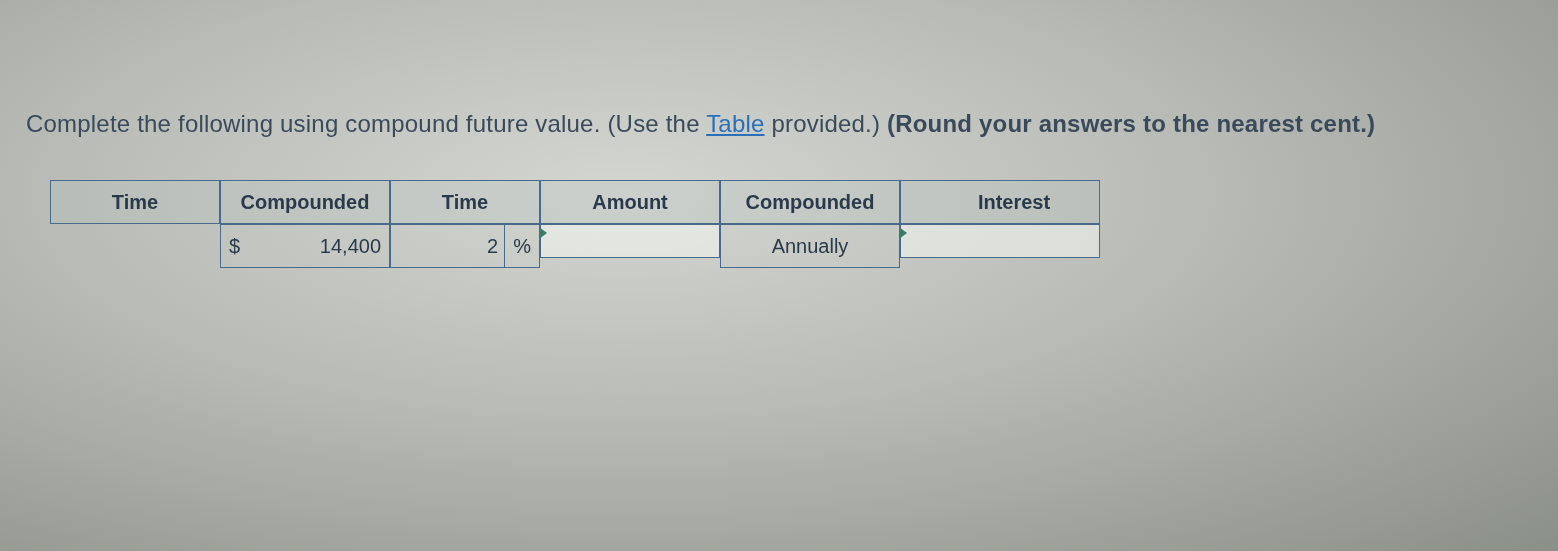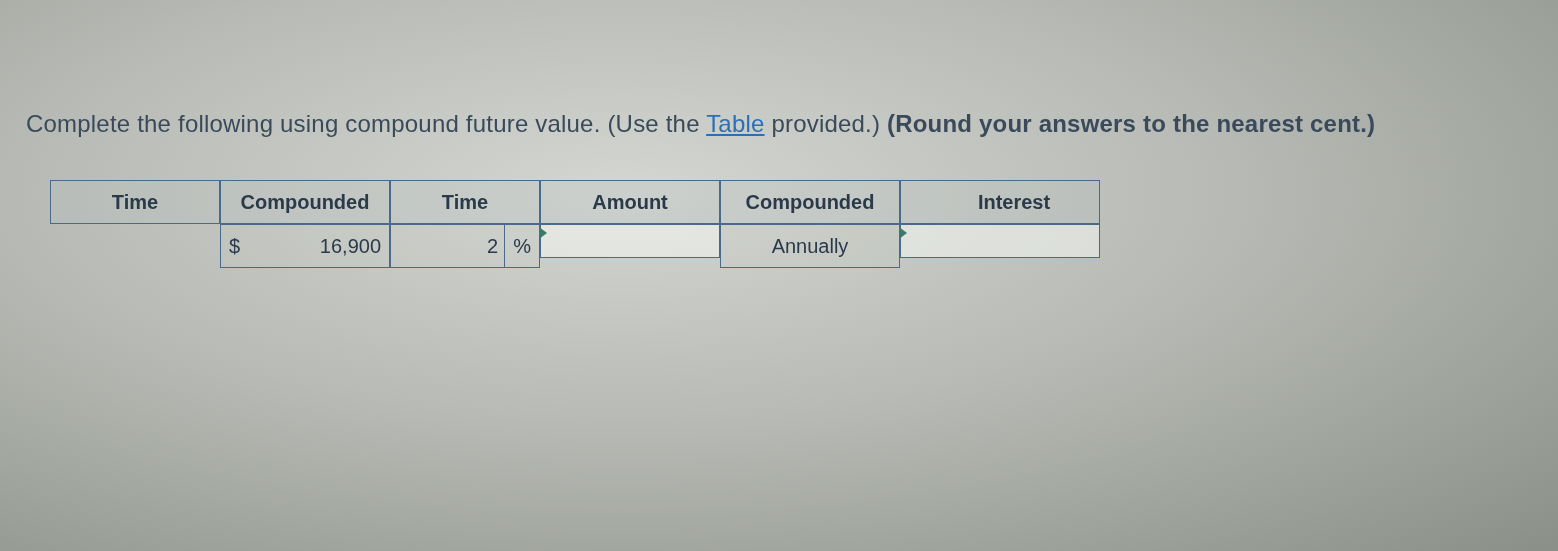--- a/index.html
+++ b/index.html
@@ -115,21 +115,21 @@
   <div class="tbl">
 
     <div class="col time">
       <div class="cell-h">Time</div>
     </div>
 
     <div class="col principal">
       <div class="cell-h">Compounded</div>
       <div class="cell-d">
         <span>$</span>
-        <span>16,900</span>
+        <span>14,400</span>
       </div>
     </div>
 
     <div class="col rate">
       <div class="cell-h">Time</div>
       <div class="cell-d">
         <span class="rate-val">2</span>
         <span class="rate-unit">%</span>
       </div>
     </div>

